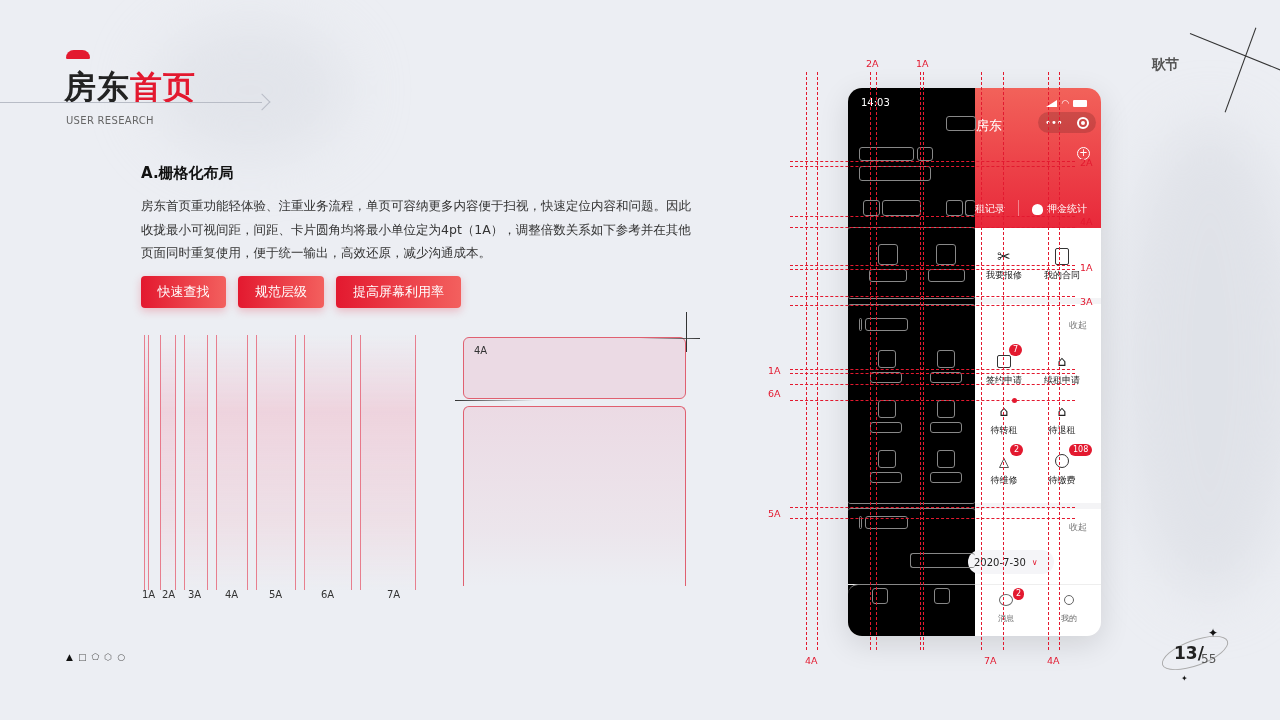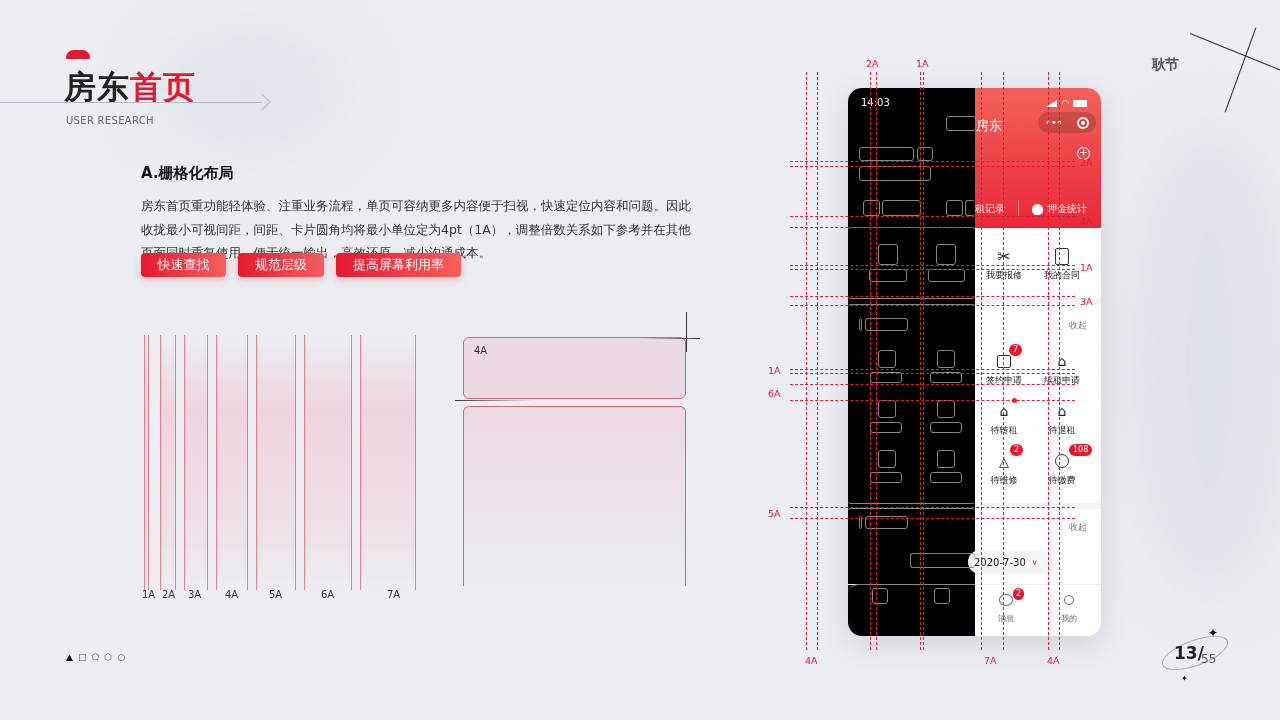--- a/index.html
+++ b/index.html
@@ -7,21 +7,21 @@
 .bg-blur{position:absolute;border-radius:50%;filter:blur(30px);opacity:.5;}
 .abs{position:absolute;}
 .title-mark{left:66px;top:50px;width:24px;height:9px;background:#e3192f;border-radius:12px 12px 2px 2px;}
 .title{left:64px;top:66px;font-size:32px;font-weight:bold;letter-spacing:1px;}
 .title .red{color:#e3192f;}
 .title-line{left:0;top:102px;width:262px;height:1px;background:#b8bcc6;}
 .title-arrow{left:256px;top:96px;width:12px;height:12px;border-top:1px solid #b8bcc6;border-right:1px solid #b8bcc6;transform:rotate(45deg);}
 .subtitle{left:66px;top:115px;font-size:10px;color:#666;letter-spacing:.3px;}
 .sec-title{left:141px;top:164px;font-size:15px;font-weight:bold;color:#111;}
 .desc{left:141px;top:194px;width:560px;font-size:12.5px;line-height:23.5px;color:#333;}
-.pill{top:253px;height:24px;border-radius:4px;background:linear-gradient(90deg,#e3192f,#f3605e);color:#fff;font-size:13px;display:flex;align-items:center;justify-content:center;box-shadow:0 3px 8px rgba(227,25,47,.25);}
+.pill{top:276px;height:32px;border-radius:4px;background:linear-gradient(90deg,#e3192f,#f3605e);color:#fff;font-size:13px;display:flex;align-items:center;justify-content:center;box-shadow:0 3px 8px rgba(227,25,47,.25);}
 .bar{position:absolute;top:335px;height:255px;background:linear-gradient(180deg,rgba(240,200,210,0),rgba(240,190,205,.55) 30%,rgba(240,200,210,.35) 75%,rgba(240,200,210,0));border-left:1px solid rgba(230,80,100,.7);border-right:1px solid rgba(230,80,100,.7);}
 .bar-lbl{position:absolute;top:589px;font-size:10px;color:#333;}
 .card-a{left:463px;top:337px;width:223px;height:62px;border:1px solid #e06070;border-radius:6px;background:rgba(235,205,218,.6);}
 .card-b{left:463px;top:406px;width:223px;height:180px;border:1px solid #e06070;border-bottom:none;border-radius:6px 6px 0 0;background:linear-gradient(180deg,rgba(235,205,218,.6),rgba(235,210,220,.3) 70%,rgba(235,210,220,0));}
 .phone{left:806px;top:88px;width:253px;height:548px;border-radius:14px;overflow:hidden;background:#fff;box-shadow:0 8px 30px rgba(0,0,0,.12);margin-left:42px;}
 .phone-black{position:absolute;left:0;top:0;width:127px;height:100%;background:#000;}
 .phone-header{position:absolute;left:127px;top:0;right:0;height:140px;background:linear-gradient(180deg,#f2625a,#e8283a);}
 .wf{position:absolute;border:1px solid #888;border-radius:3px;}
 .gl-v{position:absolute;width:0;border-left:1px dashed #e3192f;}
 .gl-h{position:absolute;height:0;border-top:1px dashed #e3192f;}

